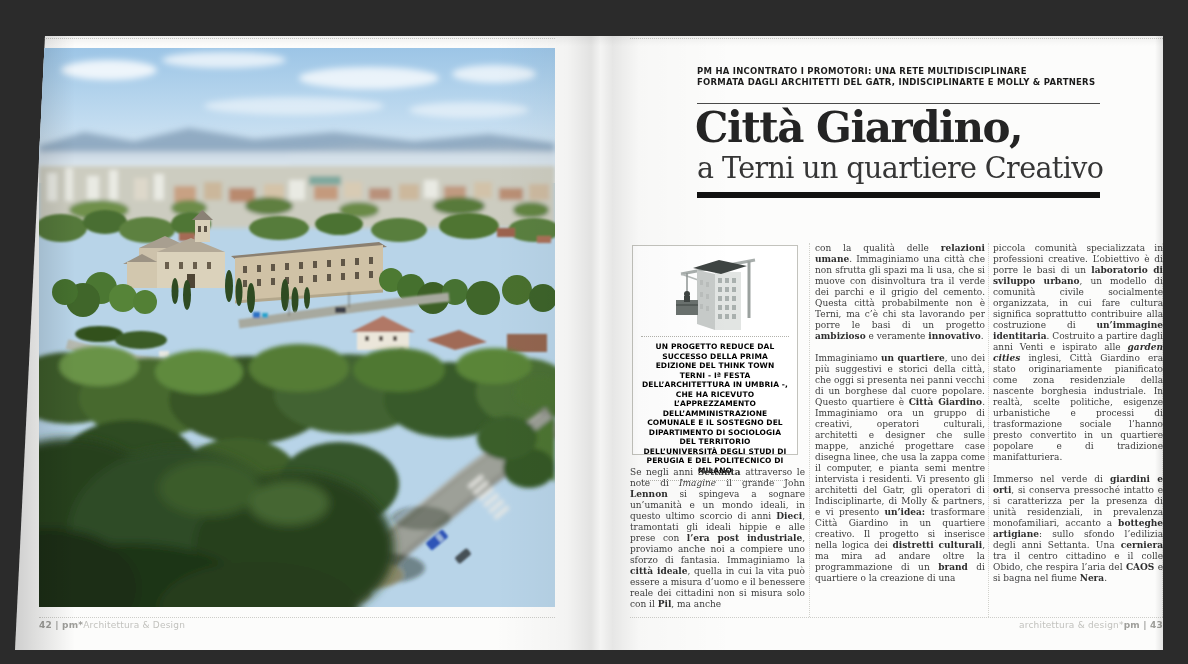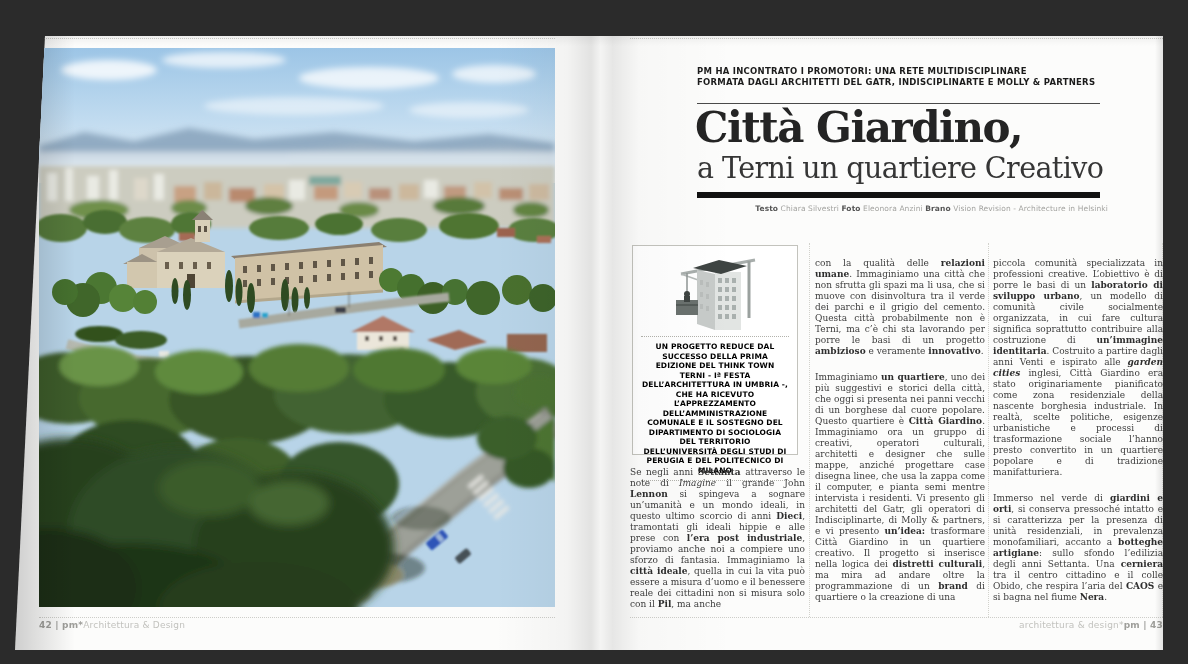--- a/index.html
+++ b/index.html
@@ -82,21 +82,21 @@
     font-size:7.5px;color:#a3a3a0;letter-spacing:.1px;
   }
   .byline b{color:#555;font-weight:bold;}
 
   
   .col{
     position:absolute;top:207px;height:374px;overflow:hidden;
     font-family:"DejaVu Serif", serif;font-size:9px;line-height:11px;
     color:#3d3d3d;text-align:justify;
   }
-  .col p{margin:15px 0 11px 0;}
+  .col p{margin:0 0 11px 0;}
   .col b{color:#2e2e2e;}
   .col2{left:800px;width:170px;}
   .col3{left:978px;width:170px;}
   .col1-text{
     position:absolute;left:615px;top:422px;width:175px;height:158px;overflow:hidden;
     font-family:"DejaVu Serif", serif;font-size:9px;line-height:11px;
     color:#3d3d3d;text-align:justify;
   }
   .col1-text b{color:#2e2e2e;}
 
@@ -382,23 +382,20 @@
   </div>
 
   <div class="kicker">
     <div>PM HA INCONTRATO I PROMOTORI: UNA RETE MULTIDISCIPLINARE</div>
     <div>FORMATA DAGLI ARCHITETTI DEL GATR, INDISCIPLINARTE E MOLLY &amp; PARTNERS</div>
   </div>
   <div class="headrule"></div>
   <h1 class="title" style="margin:0">Città Giardino,</h1>
   <h2 class="subtitle" style="margin:0">a Terni un quartiere Creativo</h2>
   <div class="headbar"></div>
-  <div class="byline">
-    <b>Testo</b><span> Chiara Silvestri </span><b>Foto</b><span> Eleonora Anzini </span><b>Brano</b><span> Vision Revision - Architecture in Helsinki</span>
-  </div>
 
   <div class="infobox">
     <div class="illo">
       <svg width="104" height="82" viewBox="0 0 104 82" xmlns="http://www.w3.org/2000/svg">
 
         <line x1="18" y1="22" x2="92" y2="8" stroke="#a8aeac" stroke-width="3"></line>
         <line x1="86" y1="9" x2="86" y2="66" stroke="#9aa19e" stroke-width="3"></line>
         <line x1="18" y1="22" x2="58" y2="36" stroke="#b5bab8" stroke-width="1.5"></line>
 
         <polygon points="34,18 34,72 52,78 52,22" fill="#c7cbc9"></polygon>

